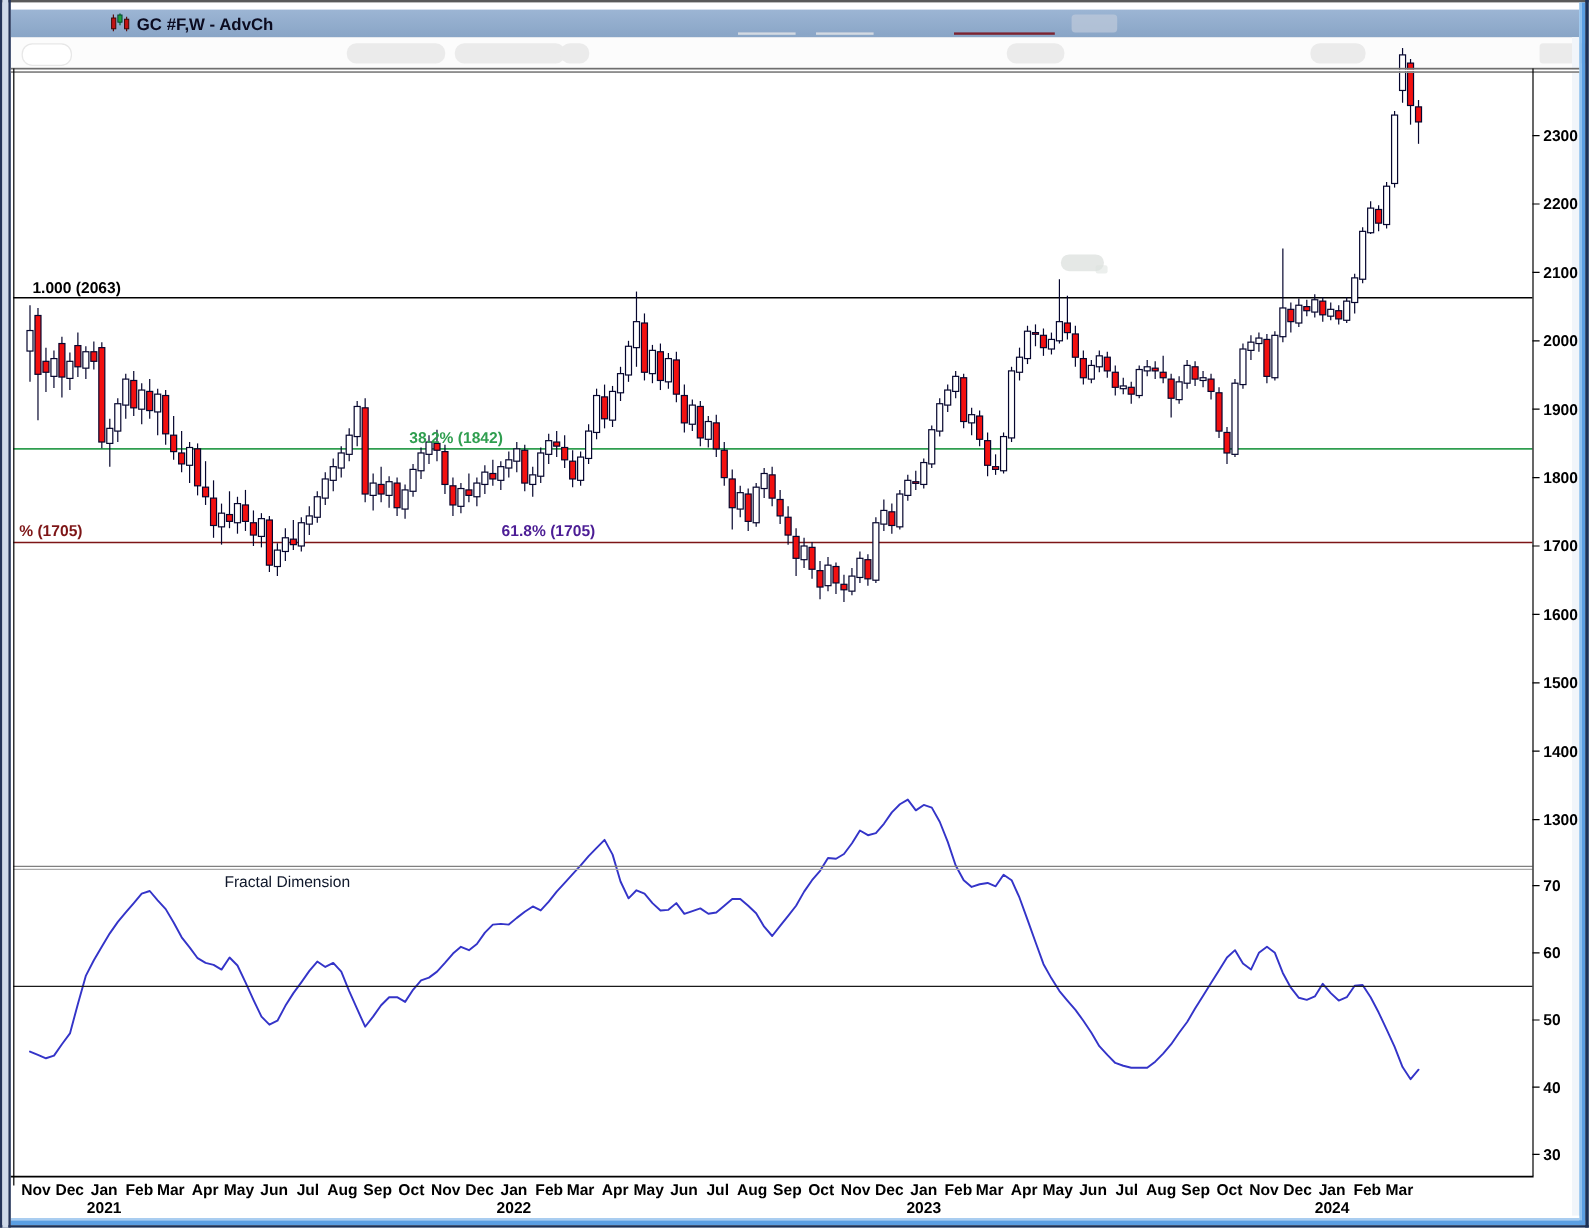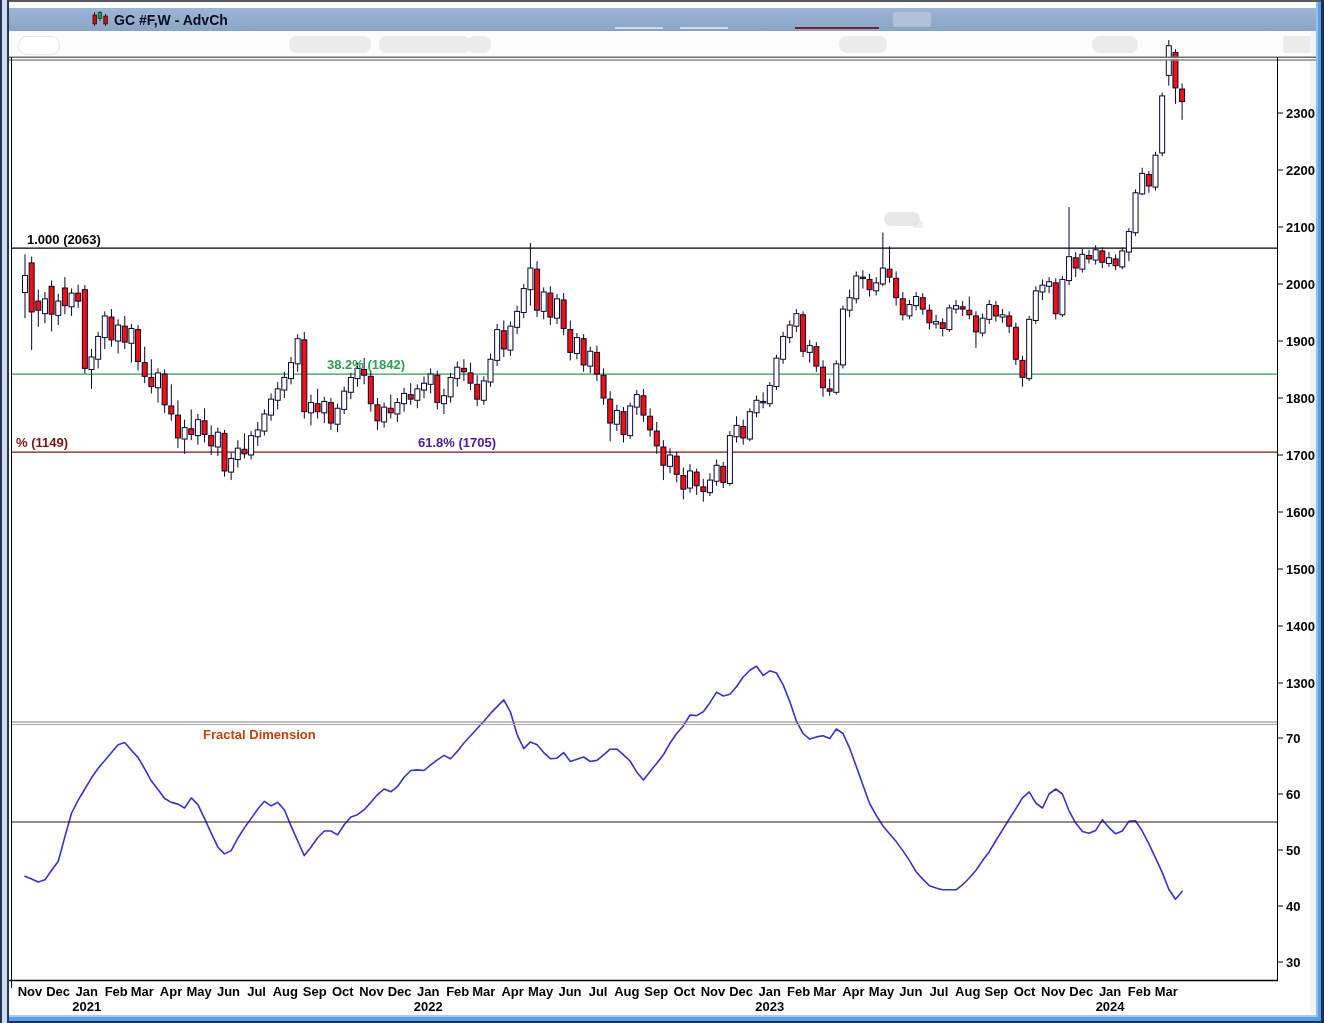--- a/index.html
+++ b/index.html
@@ -29,24 +29,24 @@
   #bb1{left:9px;top:1013px;width:1307px;height:2px;background:#fff;}
   #bb2{left:9px;top:1015px;width:1307px;height:2px;background:#a9cdf0;}
   #bb3{left:9px;top:1017px;width:1312px;height:4px;background:#5b9fe3;}
   #bb4{left:0px;top:1021px;width:1324px;height:2px;background:#1c3157;}
   
   #chartwrap{left:0;top:0;width:1180px;height:1023px;}
   #chart{position:absolute;left:0;top:0;}
   
   .fib{font-size:13px;font-weight:bold;white-space:nowrap;z-index:7;}
   #fib100{left:27px;top:232px;color:#000;}
-  #fib382{left:327px;top:357px;color:#2f9e4f;text-align:right;}
+  #fib382{left:341px;top:357px;color:#2f9e4f;text-align:right;}
   #fib618L{left:16px;top:435px;color:#7d1516;}
   #fib618R{left:418px;top:435px;color:#4c1d95;}
-  #indname{left:203px;top:727px;color:#c2410c;font-size:13px;font-weight:bold;z-index:7;}
+  #indname{left:187px;top:727px;color:#0f172a;font-size:13px;font-weight:normal;z-index:7;}
   #artifact{left:884px;top:212px;width:36px;height:14px;background:#d3d9d6;border-radius:8px;opacity:.6;}
   #artifact2{left:913px;top:221px;width:10px;height:7px;background:#dde1df;opacity:.55;border-radius:2px;}
   svg text{font-family:"Liberation Sans",sans-serif;}
 </style>
 </head>
 <body>
 
 <div id="win">
 
   <div class="abs" id="topstrip"></div>
@@ -531,21 +531,21 @@
           <text x="86.8" y="1011">2021</text>
           <text x="428.3" y="1011">2022</text>
           <text x="769.8" y="1011">2023</text>
           <text x="1110.1" y="1011">2024</text>
         </g>
       </svg>
   </div>
 
   <div class="abs fib" id="fib100" style="top: 232px;">1.000 (2063)</div>
   <div class="abs fib" id="fib382" style="top: 357.06px;">38.2% (1842)</div>
-  <div class="abs fib" id="fib618L" style="top: 435.15px;">% (1149)</div>
+  <div class="abs fib" id="fib618L" style="top: 435.15px;">% (1705)</div>
   <div class="abs fib" id="fib618R" style="top: 435.15px;">61.8% (1705)</div>
   <div class="abs" id="indname">Fractal Dimension</div>
 
   <div class="abs" id="artifact"></div>
   <div class="abs" id="artifact2"></div>
 
   <div class="abs" id="rb1"></div>
   <div class="abs" id="rb2"></div>
   <div class="abs" id="rb3"></div>
   <div class="abs" id="rb4"></div>

